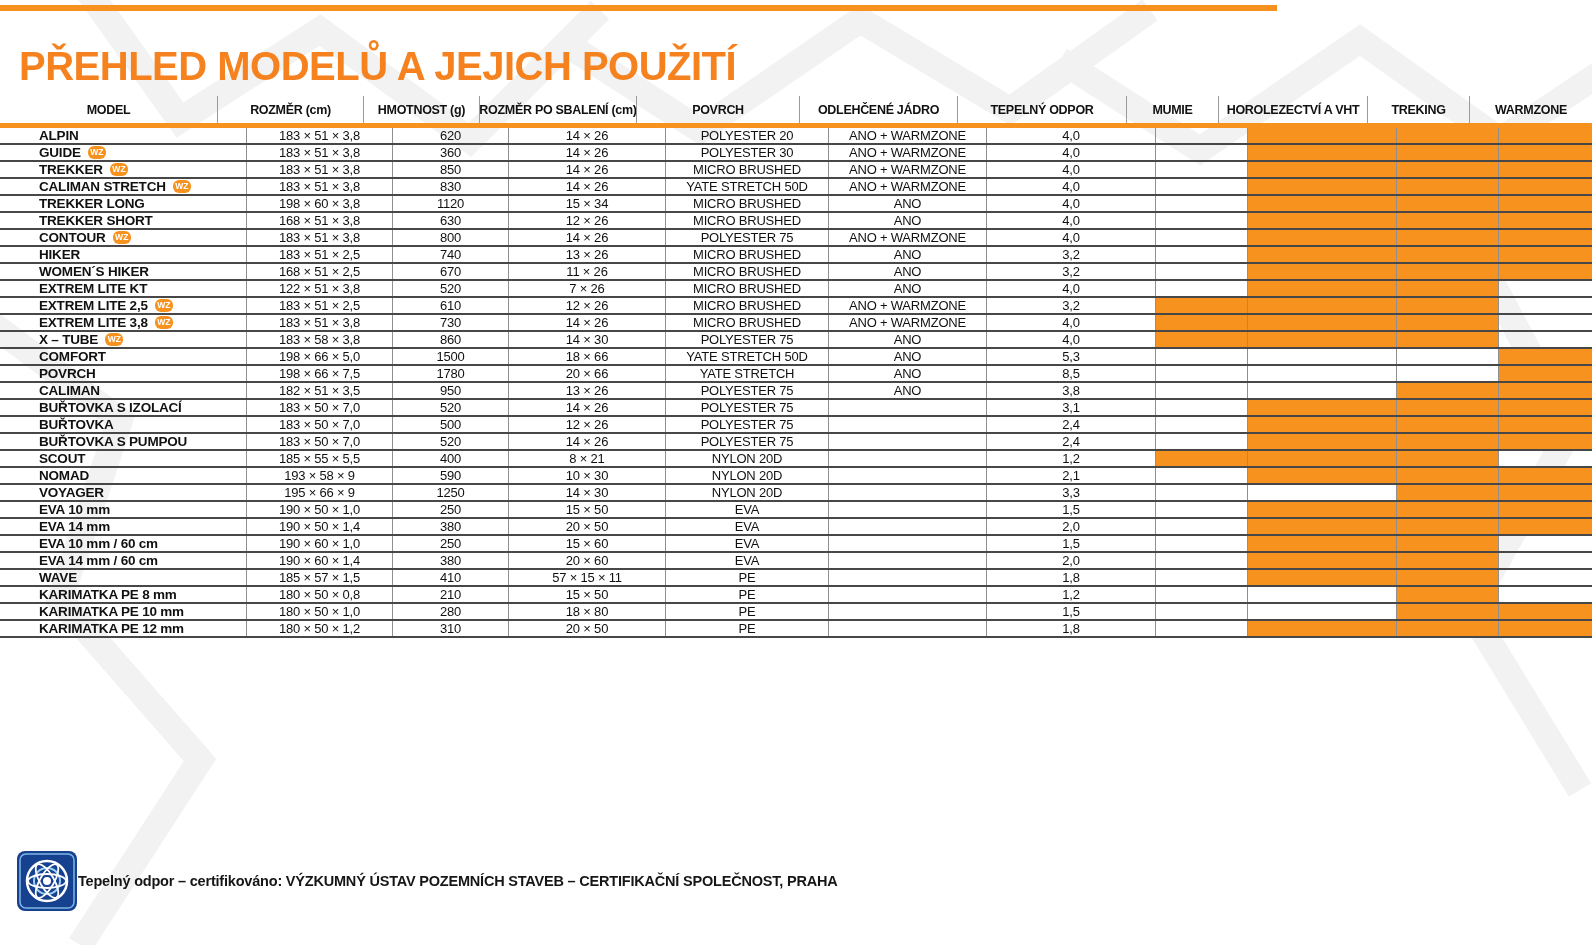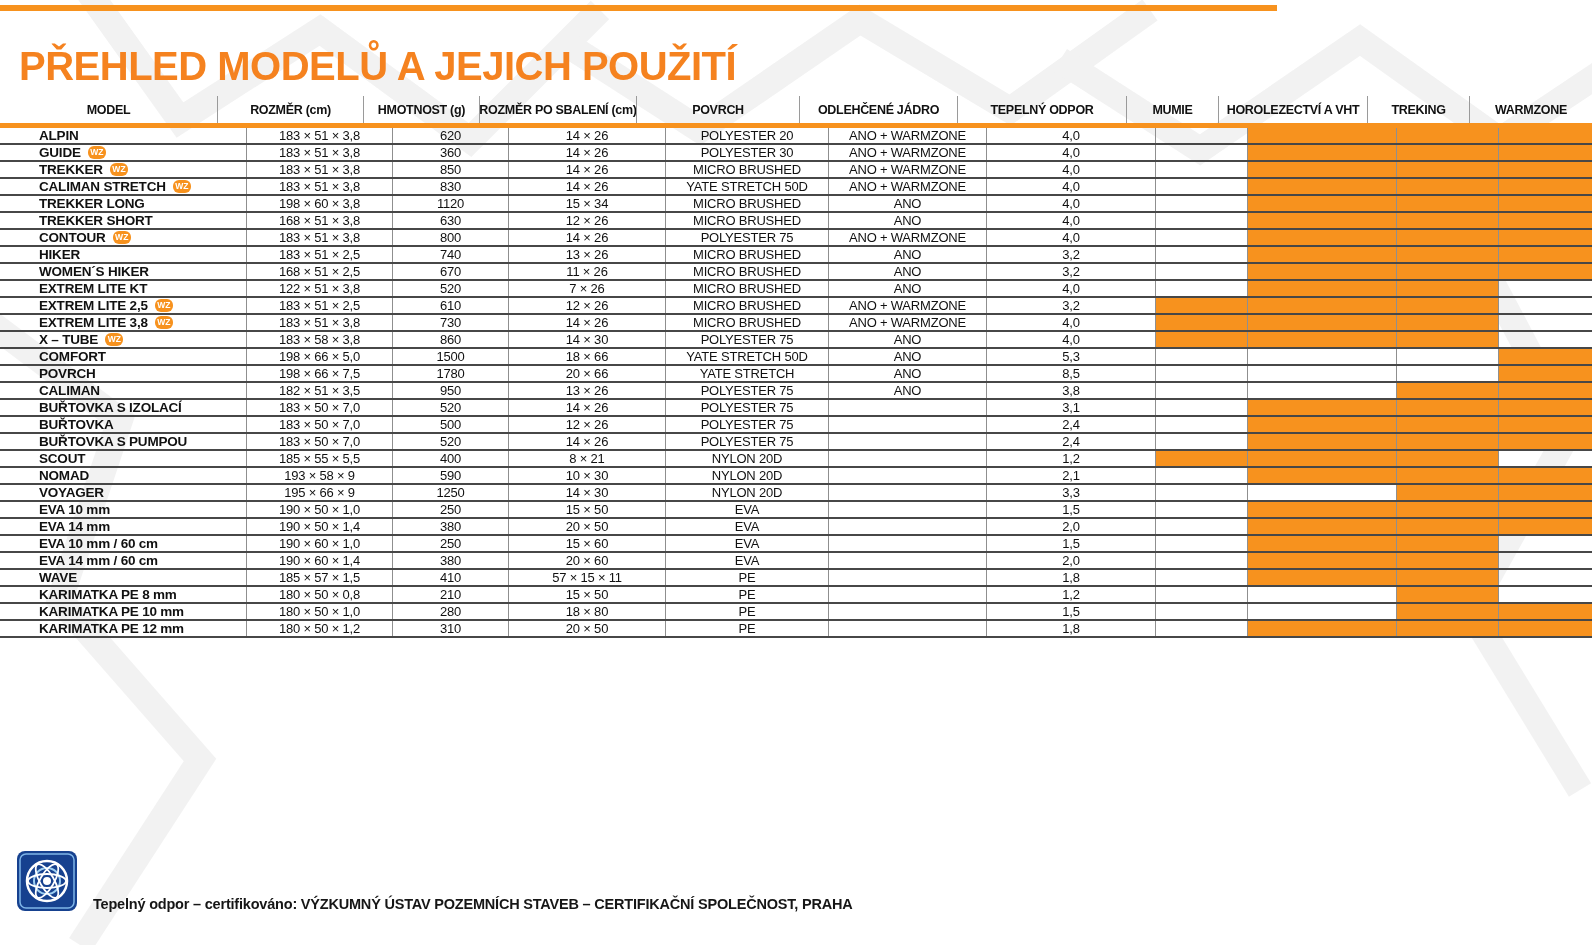--- a/index.html
+++ b/index.html
@@ -17,21 +17,21 @@
   .hc:last-child{border-right:none;}
   .obar{height:5px;background:#F7921E;}
   .row{height:17px;border-bottom:2px solid #474747;box-sizing:border-box;padding-left:29px;}
   .cell{display:flex;align-items:center;justify-content:center;font-size:13px;letter-spacing:-0.2px;
         border-right:1px solid #8f8f8f;overflow:hidden;white-space:nowrap;}
   .cell:last-child{border-right:none;}
   .cell.model{justify-content:flex-start;padding-left:10px;font-weight:bold;font-size:13.5px;}
   .cell.fill{background:#F7921E;}
   .wz{display:inline-block;background:#F7921E;color:#fff;font-size:8.5px;font-weight:bold;
       border-radius:6px;padding:2.5px 2.5px;margin-left:7px;line-height:1;letter-spacing:0;}
-  .footer{position:absolute;left:16px;top:850px;display:flex;align-items:flex-end;gap:15px;}
+  .footer{position:absolute;left:16px;top:850px;display:flex;align-items:center;}
   .footer-text{font-size:14.5px;font-weight:bold;letter-spacing:-0.2px;color:#161616;white-space:nowrap;}
 </style>
 </head>
 <body>
 
 <div class="page">
 
   <svg class="watermark" width="1592" height="945" viewBox="0 0 1592 945">
     <g fill="none" stroke="#f1f1f1" stroke-width="26" opacity="0.9">
       <path d="M80,-20 L180,120 L320,30 L470,140 L600,10"></path>

